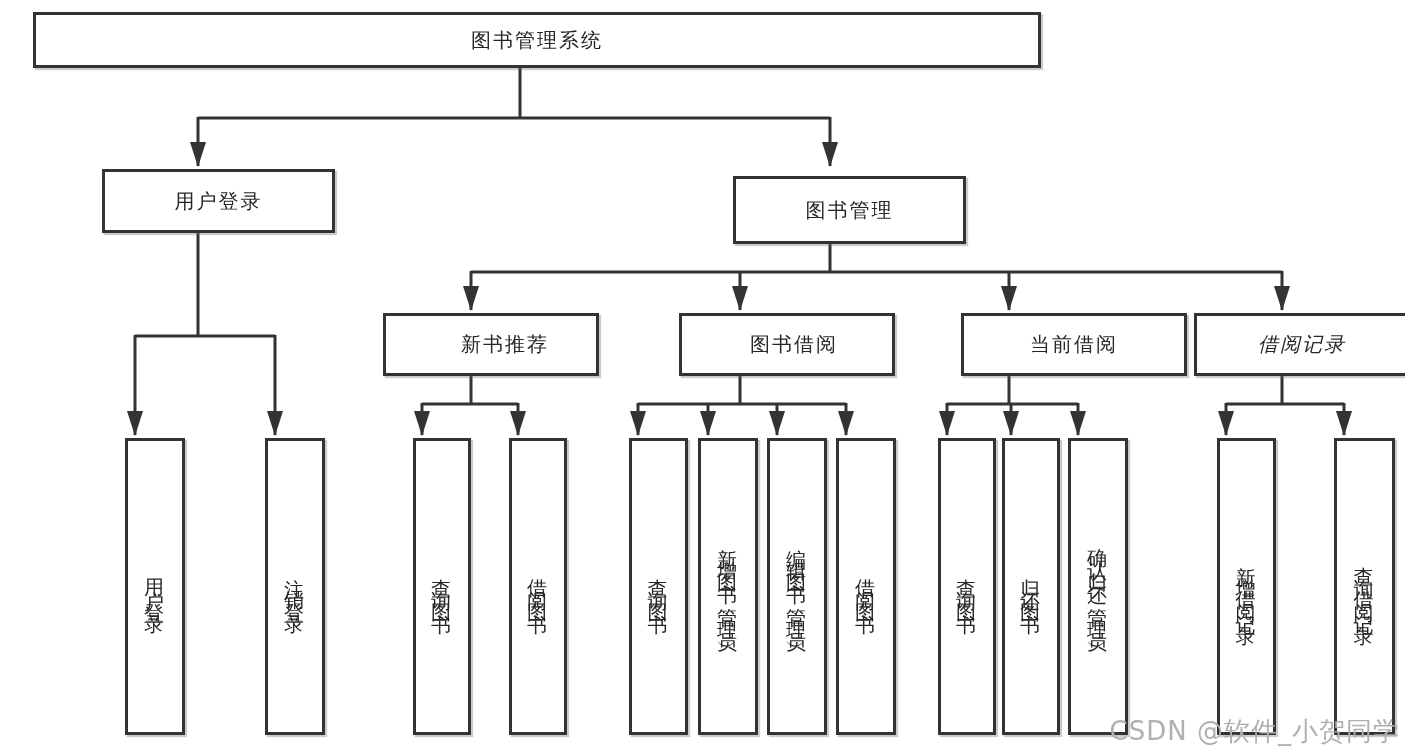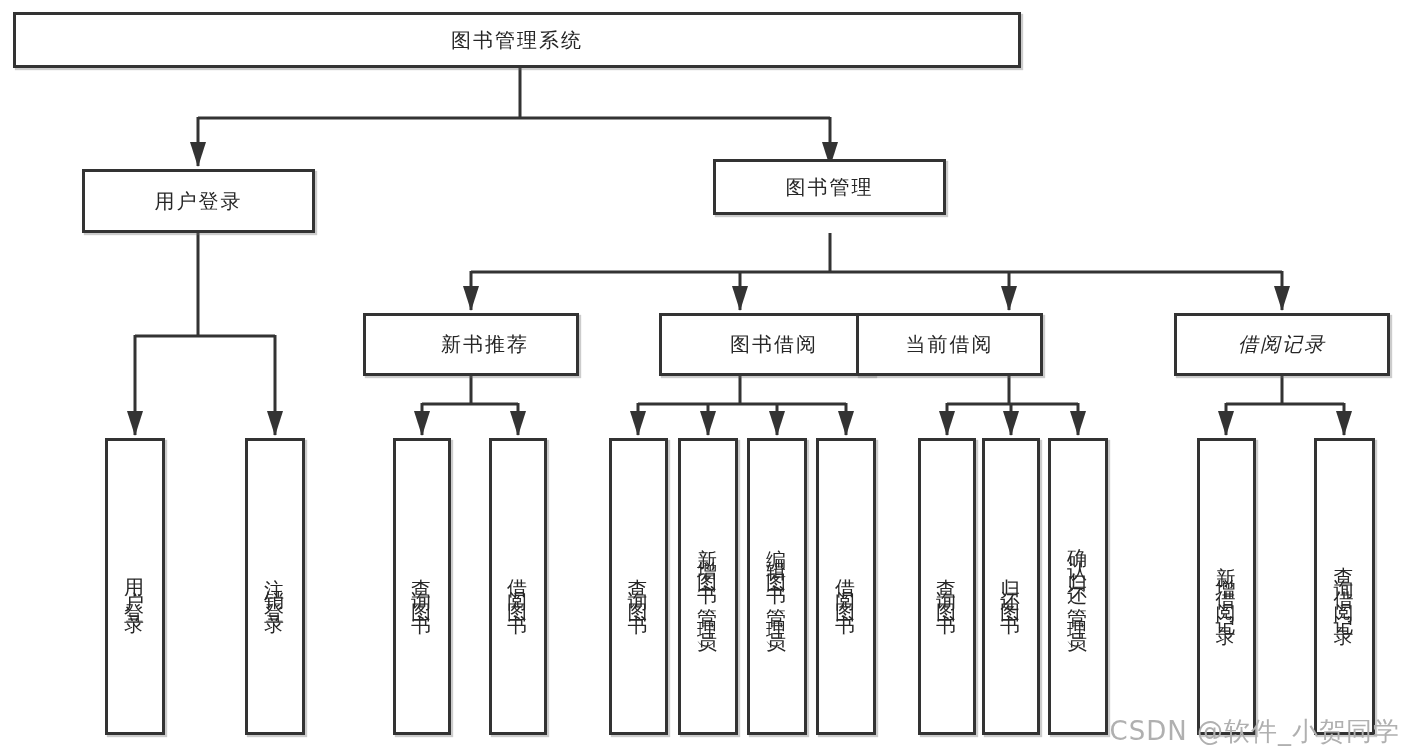--- a/index.html
+++ b/index.html
@@ -15,20 +15,21 @@
     position:absolute;
     box-sizing:border-box;
     border:3px solid #333333;
     background:#ffffff;
     display:flex;align-items:center;justify-content:center;
     color:#262626;
     font-size:20px;
     letter-spacing:2px;
     box-shadow:2px 2px 1px rgba(110,110,110,0.35);
     white-space:nowrap;
+    margin-left:20px;
   }
   .leaf{
     writing-mode:vertical-rl;
     text-orientation:mixed;
     letter-spacing:12px;
     font-size:20px;
     white-space:normal;
   }
   #watermark{
     position:absolute;
@@ -90,25 +91,25 @@
         <path d="M1282,376 V404 M1226,404 H1344"></path>
         <line x1="1226" y1="403" x2="1226" y2="435" marker-end="url(#arw)"></line>
         <line x1="1344" y1="403" x2="1344" y2="435" marker-end="url(#arw)"></line>
       </g>
     </g>
   </svg>
 
   <div class="node" style="left:13px;top:12px;width:1008px;height:56px;">图书管理系统</div>
 
   <div class="node" style="left:82px;top:169px;width:233px;height:64px;">用户登录</div>
-  <div class="node" style="left:713px;top:159px;width:233px;height:56px;">图书管理</div>
+  <div class="node" style="left:713px;top:176px;width:233px;height:68px;">图书管理</div>
 
   <div class="node" style="left:363px;top:313px;width:216px;height:63px;padding-left:28px;">新书推荐</div>
   <div class="node" style="left:659px;top:313px;width:216px;height:63px;padding-left:14px;">图书借阅</div>
-  <div class="node" style="left:856px;top:313px;width:187px;height:63px;">当前借阅</div>
+  <div class="node" style="left:941px;top:313px;width:226px;height:63px;">当前借阅</div>
   <div class="node" style="left:1174px;top:313px;width:216px;height:63px;font-style:italic;">借阅记录</div>
 
   <div class="node leaf" style="left:105px;top:438px;width:60px;height:297px;">用户登录</div>
   <div class="node leaf" style="left:245px;top:438px;width:60px;height:297px;">注销登录</div>
 
   <div class="node leaf" style="left:393px;top:438px;width:58px;height:297px;">查询图书</div>
   <div class="node leaf" style="left:489px;top:438px;width:58px;height:297px;">借阅图书</div>
 
   <div class="node leaf" style="left:609px;top:438px;width:59px;height:297px;">查询图书</div>
   <div class="node leaf" style="left:678px;top:438px;width:60px;height:297px;">新增图书（管理员）</div>

